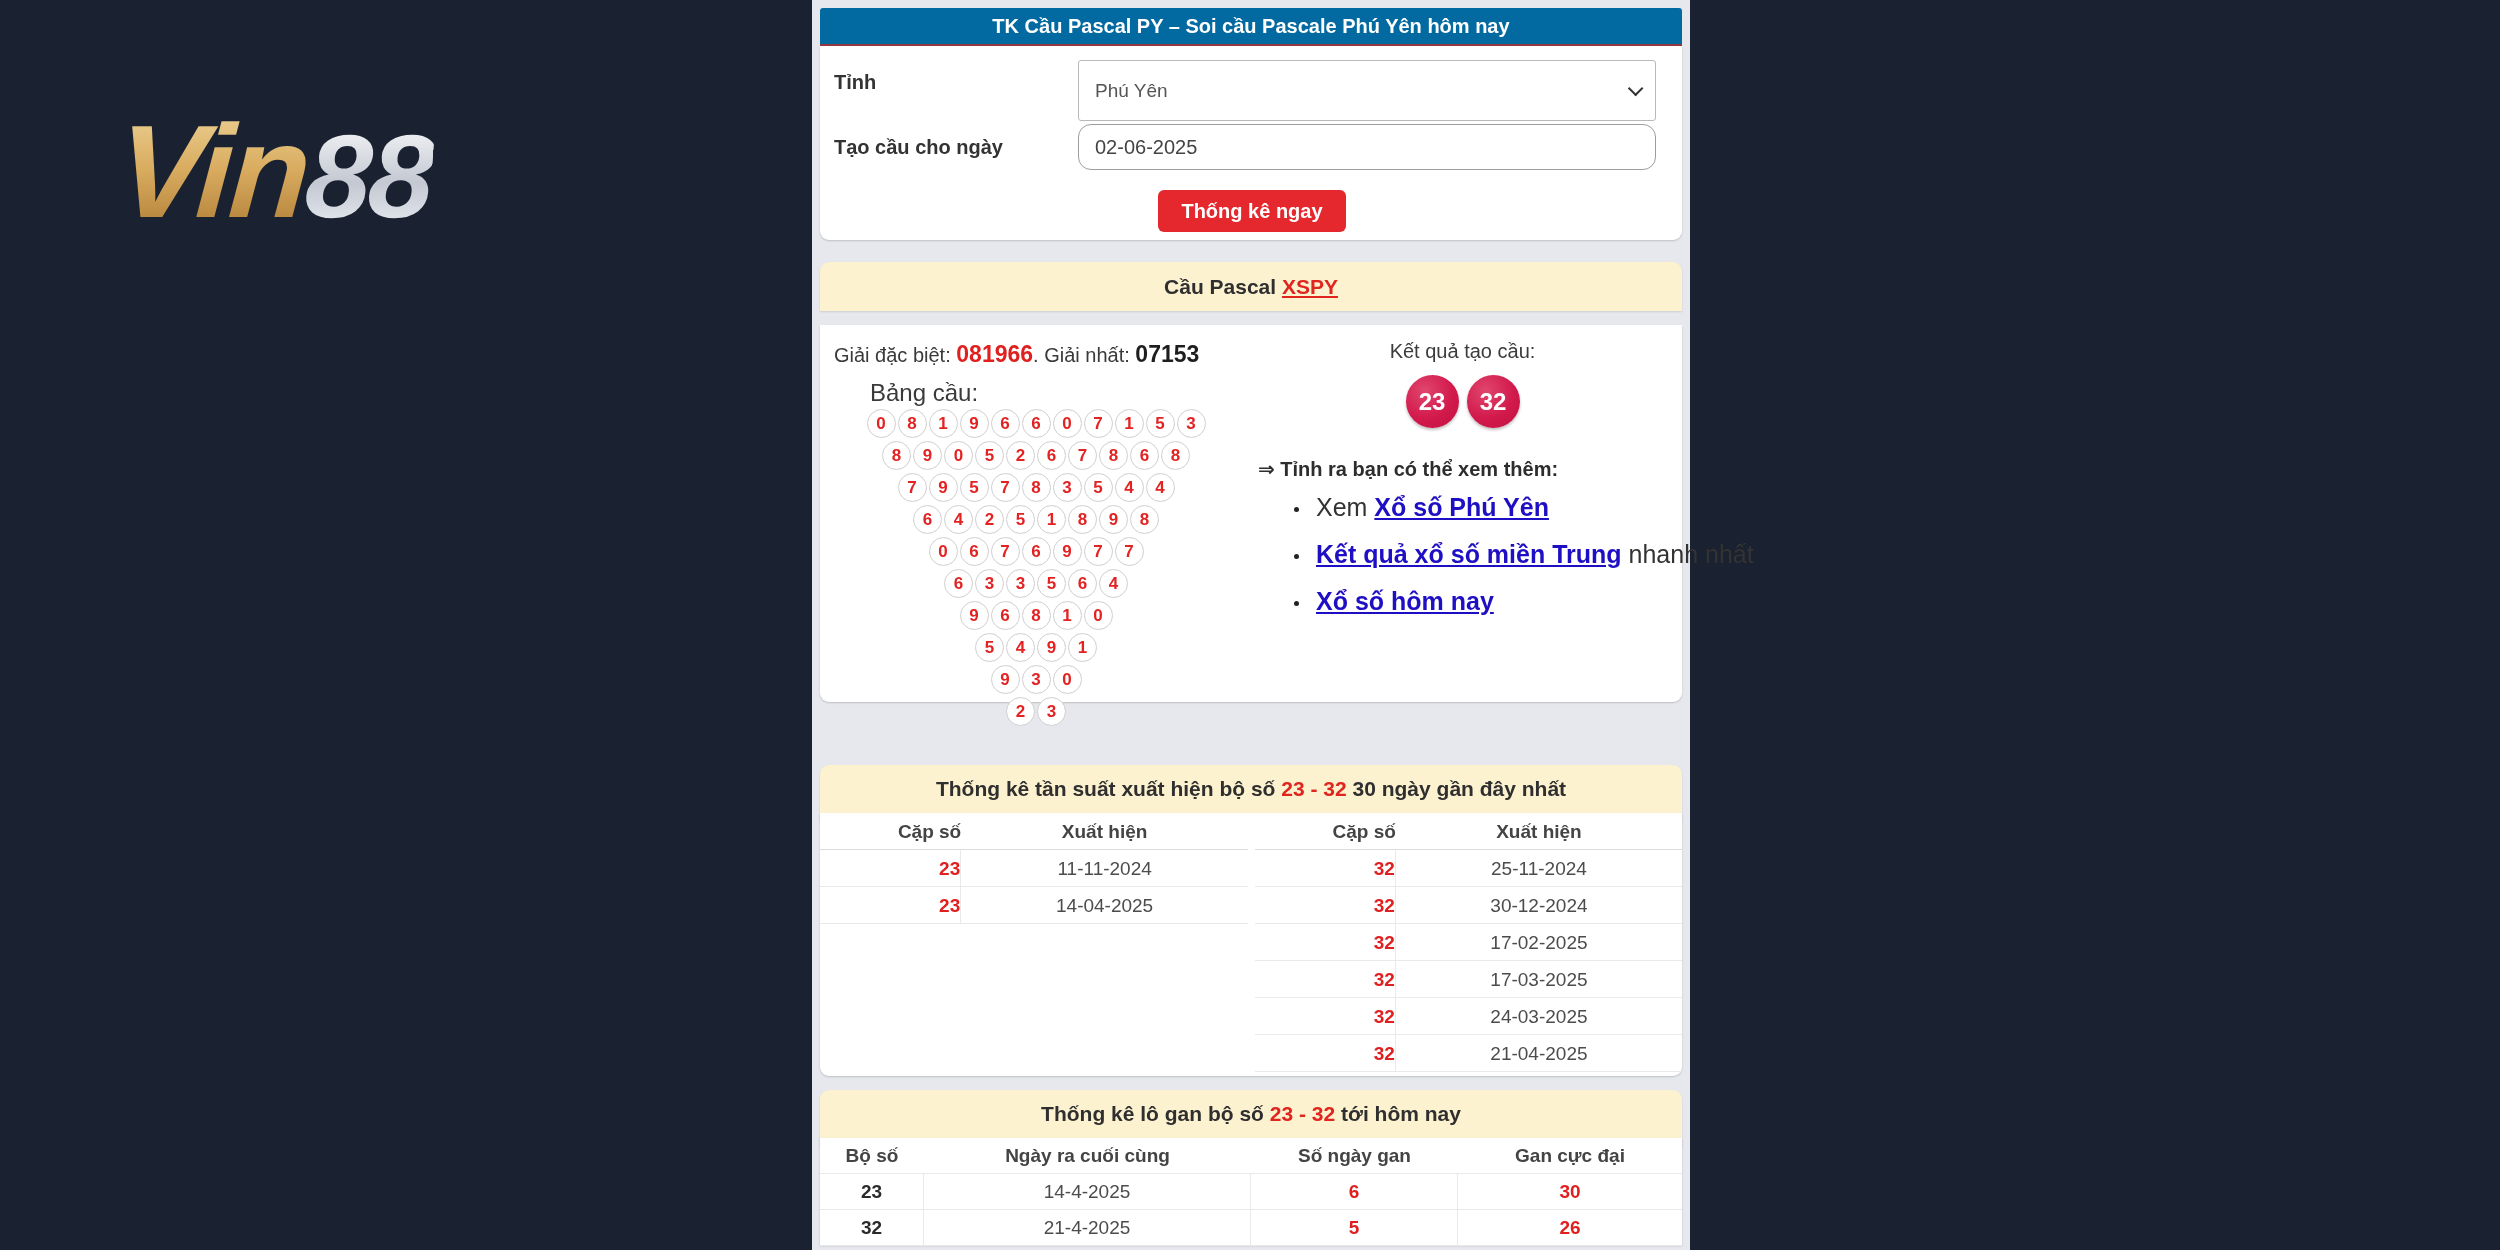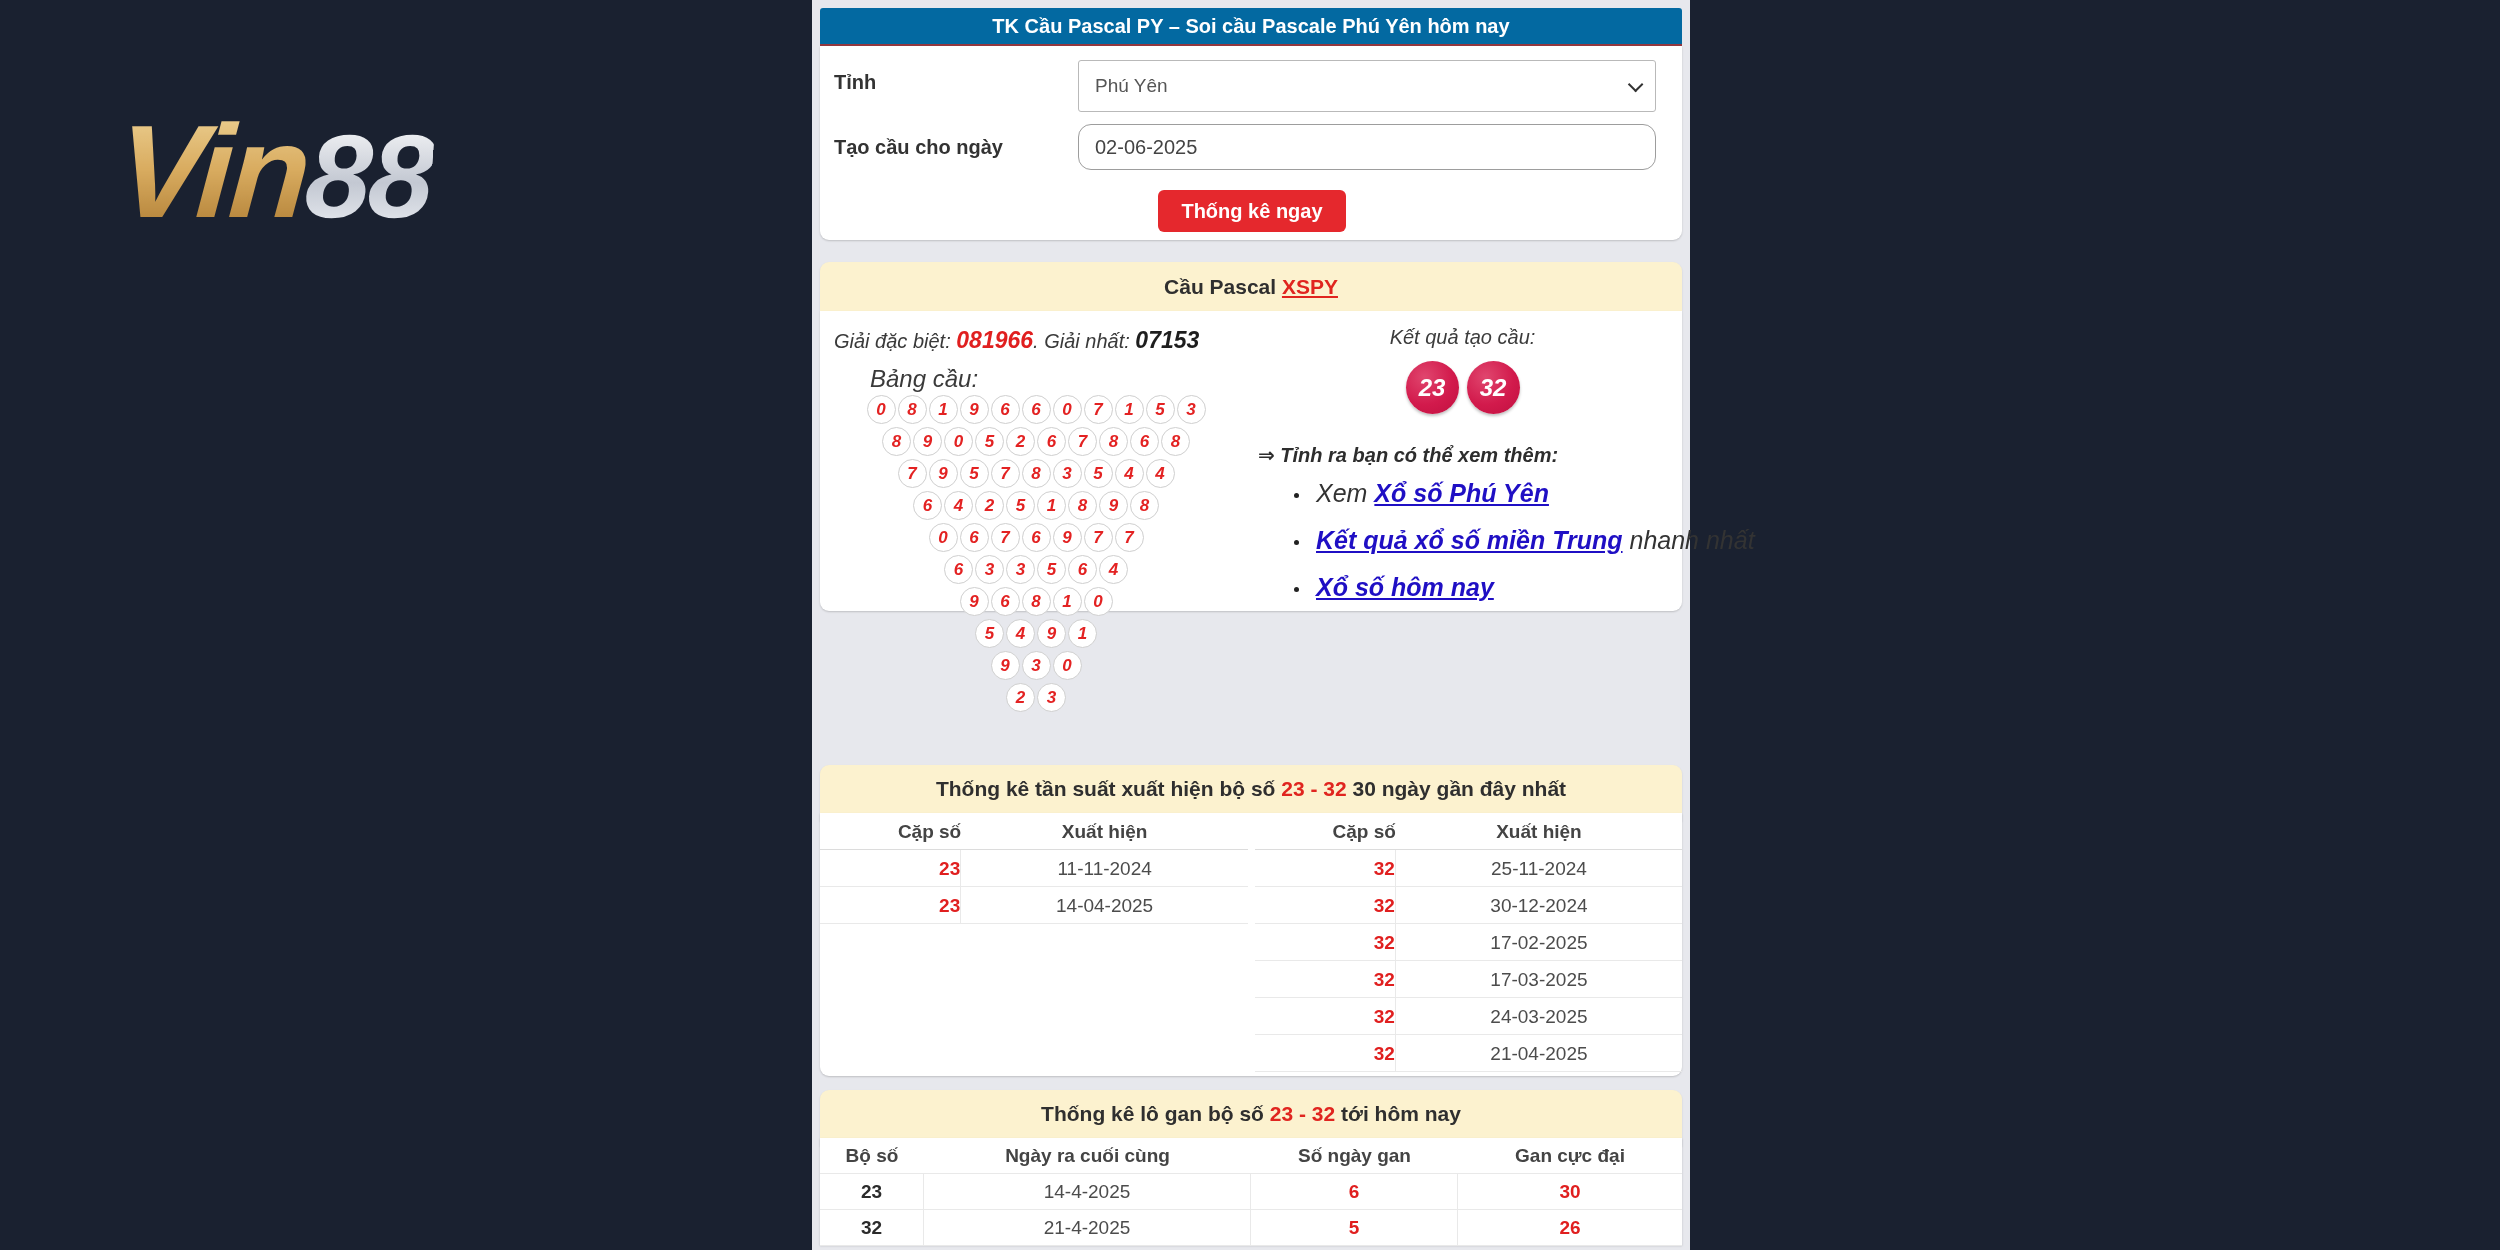--- a/index.html
+++ b/index.html
@@ -22,36 +22,36 @@
            border-radius:9px 9px 0 0; text-align:center; font-weight:bold; font-size:21px; color:#2f2f2f;
            line-height:48px; box-shadow:0 1px 2px rgba(0,0,0,.12); }
   .cream .red-part { color:#e0251f; }
   .red-bar { position:absolute; left:8px; top:8px; width:862px; height:38px; background:#0369a1;
              border-bottom:2px solid #93383f; border-radius:3px 3px 0 0; color:#fff; font-weight:bold;
              font-size:20px; text-align:center; line-height:37px; }
 
   
   .form-card { top:46px; height:194px; border-radius:0 0 9px 9px; }
   .form-label { position:absolute; left:14px; font-size:20px; font-weight:bold; color:#333; }
-  .select-box { position:absolute; left:258px; top:14px; width:578px; height:52px; border:1px solid #b9b9b9;
+  .select-box { position:absolute; left:258px; top:14px; width:578px; height:61px; border:1px solid #b9b9b9;
                 border-radius:3px; background:#fff; font-size:19px; color:#555; display:flex;
                 align-items:center; padding:0 16px; cursor:pointer; }
   .select-box .chev { margin-left:auto; width:11px; height:11px; border-right:2px solid #333;
                 border-bottom:2px solid #333; transform:rotate(45deg) translateY(-3px); }
   .date-input { position:absolute; left:258px; top:78px; width:578px; height:46px; border:1px solid #9d9d9d;
                 border-radius:13px; font-size:20px; color:#444; padding:0 16px;
                 font-family:"Liberation Sans",sans-serif; background:#fff; }
   .submit-btn { position:absolute; left:338px; top:144px; width:188px; height:42px; background:#e5282d;
                 border:none; border-radius:6px; color:#fff; font-weight:bold; font-size:20px;
                 cursor:pointer; font-family:"Liberation Sans",sans-serif; }
 
   
   .cream-2 { top:262px; height:49px; line-height:49px; }
   .cream .red-link { color:#e0251f; font-weight:bold; text-decoration:underline; cursor:pointer; }
-  .pascal-body { top:311px; height:300px; border-radius:0 0 9px 9px;font-style:italic; }
+  .pascal-body { top:325px; height:377px; border-radius:0 0 9px 9px; }
   .prize-line { position:absolute; left:14px; top:16px; font-size:20px; color:#3a3a3a; white-space:nowrap; }
   .prize-line .v-red { color:#e01f1f; font-weight:bold; font-size:23px; }
   .prize-line .v-dark { color:#1e1e1e; font-weight:bold; font-size:23px; }
   .board-label { position:absolute; left:14px; top:54px; font-size:24px; color:#3a3a3a;margin-left:36px; }
   .pyramid { position:absolute; left:36px; top:84px; width:360px; }
   .prow { display:flex; justify-content:center; margin-bottom:3px; }
   .pcell { width:29px; height:29px; border:1px solid #cfcfcf; border-radius:50%; background:#fff;
            color:#e32222; font-weight:bold; font-size:17px; display:flex; align-items:center;
            justify-content:center; margin:0 1px; }
   .result-label { position:absolute; left:540px; top:15px; width:205px; text-align:center;

